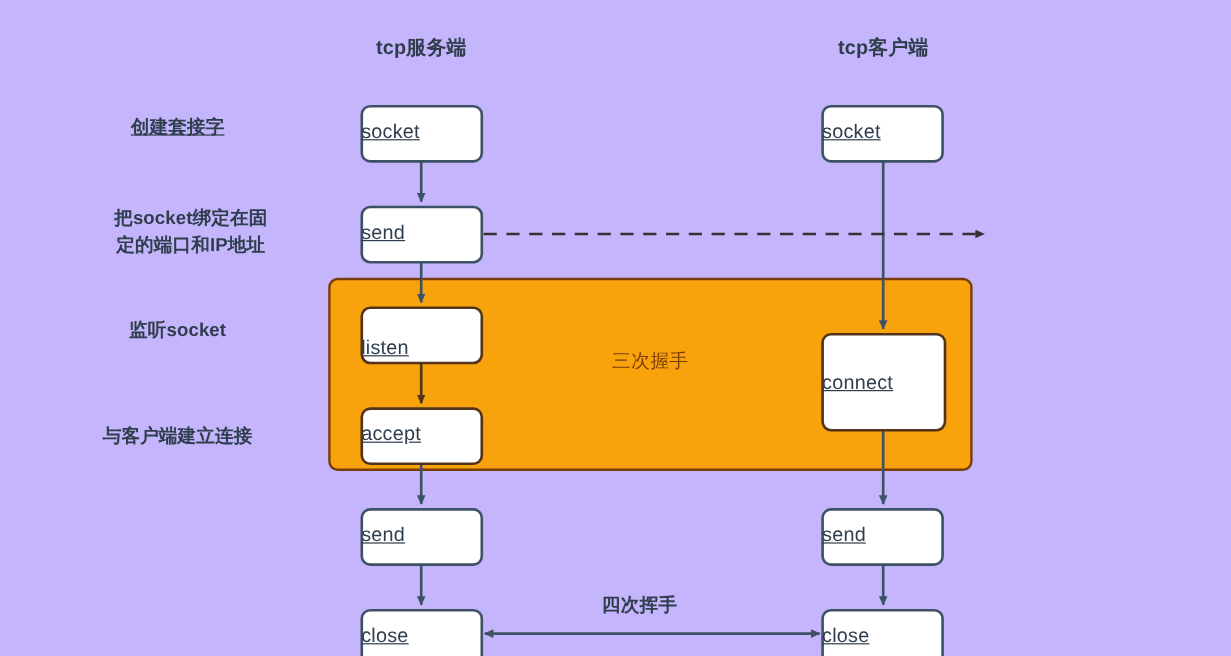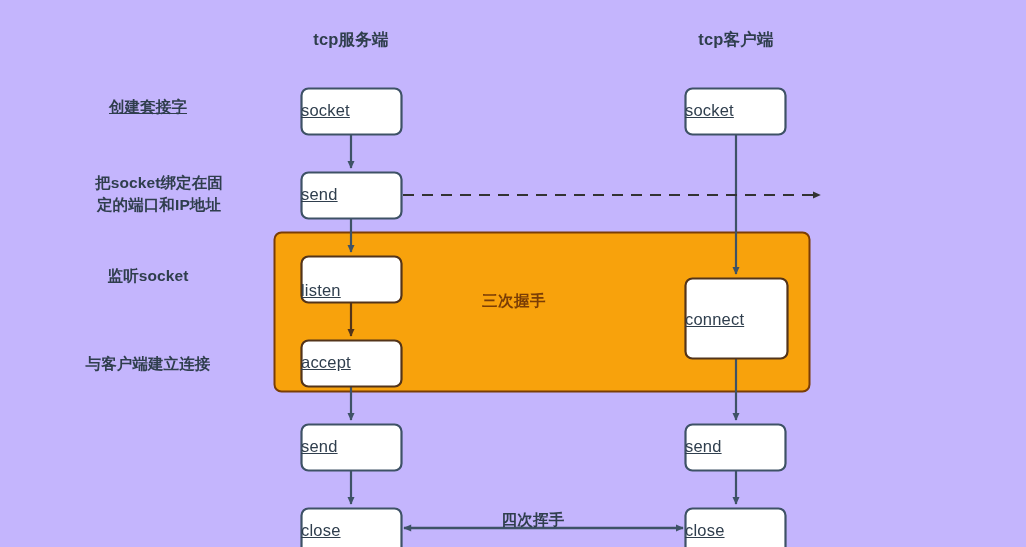--- a/index.html
+++ b/index.html
@@ -48,32 +48,32 @@
     font-weight: normal;
     font-size: 16.5px;
     text-align: left;
     letter-spacing: 0.2px;
     pointer-events: none;
     text-decoration: underline;
   }
   .zone-label {
     position: absolute;
     color: #7a3d06;
-    font-weight: bold;
+    font-weight: normal;
     font-size: 15.5px;
+    text-align: center;
     letter-spacing: 0.5px;
   }
   .edge-label {
     position: absolute;
     color: #2f3e4d;
     font-weight: bold;
     font-size: 15.5px;
     text-align: center;
     letter-spacing: 0.3px;
-    margin-top: 16px;
   }
   .side-note {
     position: absolute;
     color: #2f3e4d;
     font-weight: bold;
     font-size: 15.5px;
     line-height: 1.45;
     text-align: center;
     white-space: pre-line;
     letter-spacing: 0.1px;

